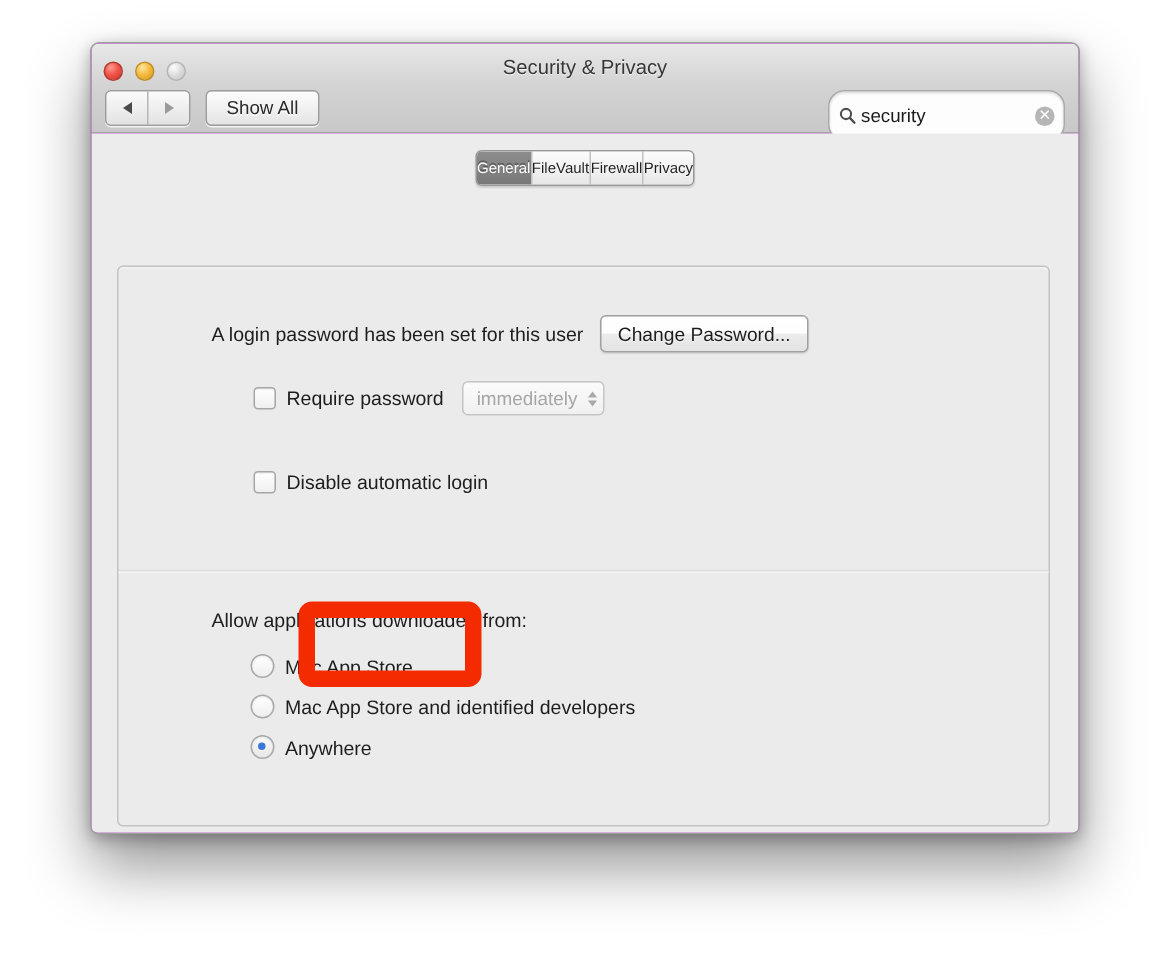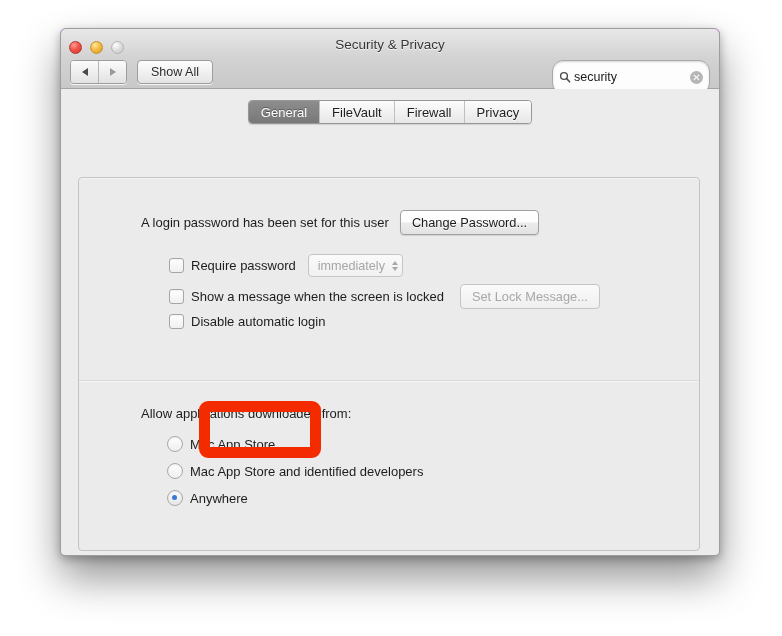--- a/index.html
+++ b/index.html
@@ -175,24 +175,24 @@
   .tabstrip {
     display: flex;
     height: 22px;
     border: 1px solid #979797;
     border-radius: 4px;
     overflow: hidden;
     background: linear-gradient(to bottom, #fdfdfd, #e9e9e9);
     box-shadow: 0 1px 1px rgba(0,0,0,0.12);
   }
   .tab {
-    padding: 0 12px;
-    display: flex;
-    align-items: center;
-    font-size: 13px;
+    padding: 0 0;
+    display: flex;
+    align-items: center;
+    font-size: 10px;
     color: #1f1f1f;
     background: linear-gradient(to bottom, #fcfcfc, #e7e7e7);
     border-left: 1px solid #c0c0c0;
     text-shadow: 0 1px 0 rgba(255,255,255,0.7);
   }
   .tab:first-child { border-left: none; }
   .tab.active {
     background: linear-gradient(to bottom, #8d8d8d, #787878);
     color: #ffffff;
     text-shadow: 0 -1px 0 rgba(0,0,0,0.35);
@@ -439,25 +439,20 @@
         <span class="static-text">Require password</span>
         <span class="popup">
           <span>immediately</span>
           <span class="stepper">
             <span class="st-up"></span>
               <span class="st-dn"></span>
           </span>
         </span>
       </div>
 
-      <div class="row check-row" style="top:106px">
-        <span class="checkbox"></span>
-        <span class="static-text">Show a message when the screen is locked</span>
-        <span class="aqua-btn disabled" style="margin-left:9px">Set Lock Message...</span>
-      </div>
 
       <div class="row check-row" style="top:136px">
         <span class="checkbox"></span>
         <span class="static-text">Disable automatic login</span>
       </div>
 
       <div id="divider"></div>
 
       <span class="static-text" id="allow-label">Allow applications downloaded from:</span>
 

